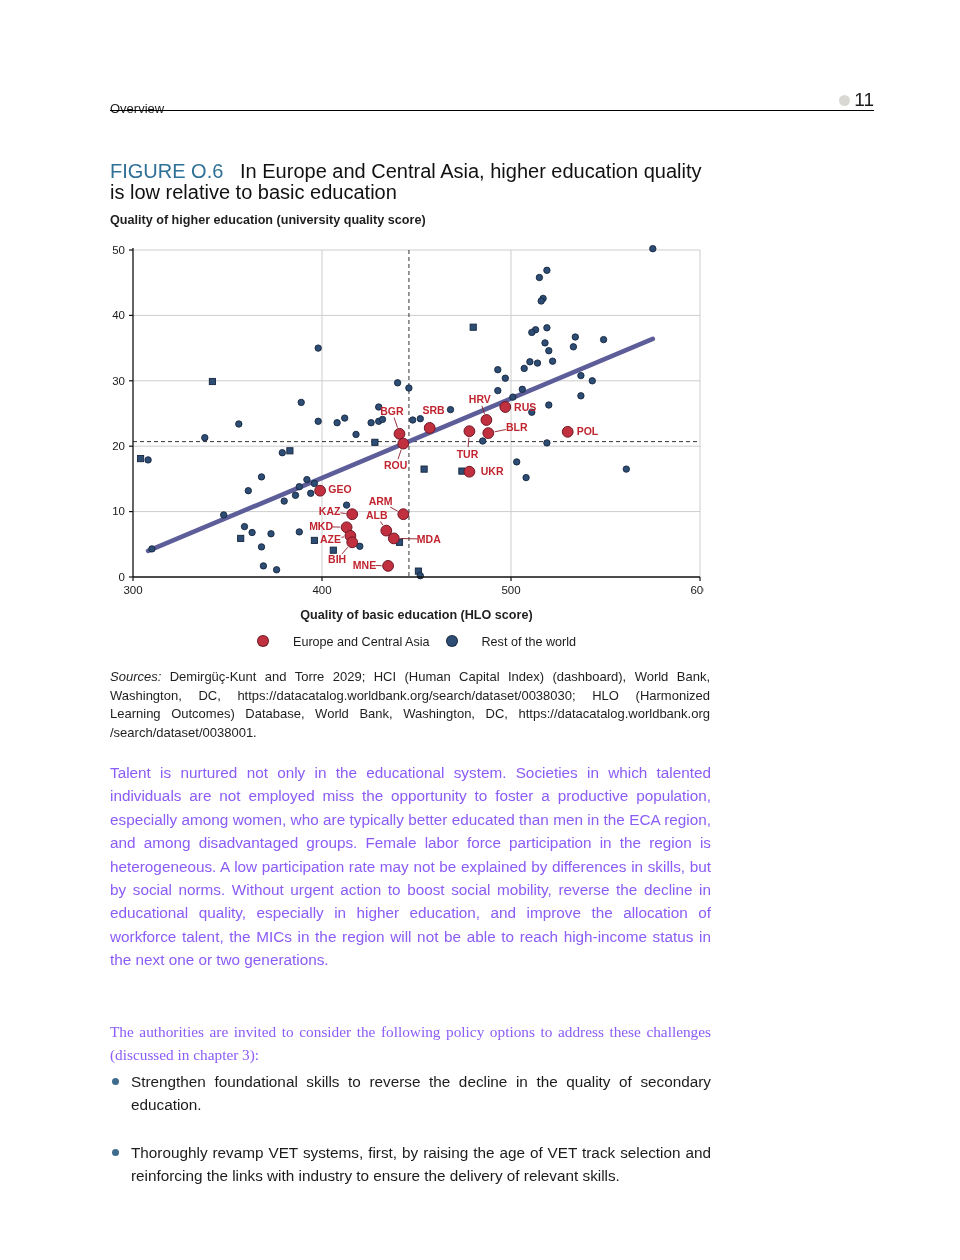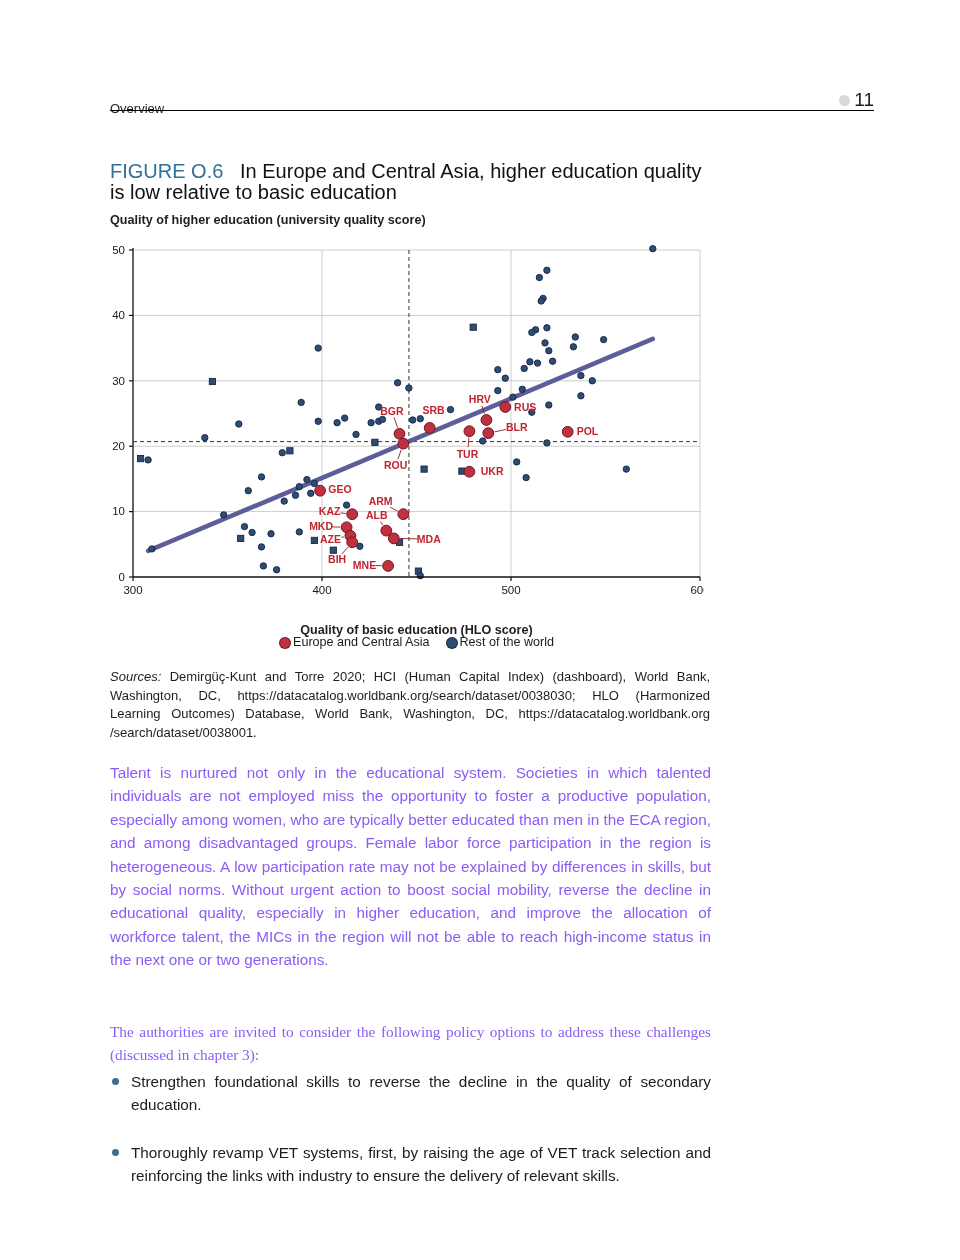--- a/index.html
+++ b/index.html
@@ -15,25 +15,25 @@
   
   .fig-title{position:absolute;left:110px;top:161px;width:606px;
              font-size:20px;font-weight:normal;line-height:20.6px;color:#111;}
   .fig-label{color:#2e7096;}
   
   .chart-caption{position:absolute;left:110px;top:213px;font-size:12.6px;
                  font-weight:bold;color:#1f1f1f;}
   .chart-wrap{position:absolute;left:110px;top:237px;width:594px;height:362px;}
   .chart-wrap svg{display:block;}
   .xaxis-title{position:absolute;left:110px;top:608px;width:594px;padding-left:19px;
-               box-sizing:border-box;text-align:center;font-size:12.6px;font-weight:bold;color:#1f1f1f;margin-top:15px;}
+               box-sizing:border-box;text-align:center;font-size:12.6px;font-weight:bold;color:#1f1f1f;}
   .legend{position:absolute;left:110px;top:635px;width:594px;padding-left:19px;
           box-sizing:border-box;display:flex;justify-content:center;gap:16px;
           font-size:12.6px;color:#1c1c1c;align-items:center;}
-  .legend-item{display:flex;align-items:flex-end;gap:2px;}
+  .legend-item{display:flex;align-items:flex-start;gap:24px;}
   .sw{width:10px;height:10px;border-radius:50%;display:inline-block;border:1px solid rgba(0,0,0,.45);}
   
   .sources{position:absolute;left:110px;top:668px;width:600px;font-size:13px;
            line-height:18.7px;text-align:justify;color:#1e1e1e;}
   .sources .lab{font-style:italic;}
   
   .para{position:absolute;left:110px;width:601px;font-size:15.3px;line-height:23.4px;
         text-align:justify;color:#8b5cf6;}
   .p1{top:761px;}
   .p2{top:1020px;font-family:Liberation Serif, serif;}
@@ -240,21 +240,21 @@
       <span class="sw" style="background:#c1303f;"></span>
       <span>Europe and Central Asia</span>
     </span>
     <span class="legend-item">
       <span class="sw" style="background:#2d4d74;"></span>
       <span>Rest of the world</span>
     </span>
   </div>
 
   <div class="sources">
-    <span class="lab">Sources:</span><span> Demirgüç-Kunt and Torre 2020; HCI (Human Capital Index) (dashboard), World Bank, Washington, DC, https://datacatalog.worldbank.org/search/dataset/0038030; HLO (Harmonized Learning Outcomes) Database, World Bank, Washington, DC, https://datacatalog.worldbank.org /search/dataset/0038001.</span>
+    <span class="lab">Sources:</span><span> Demirgüç-Kunt and Torre 2029; HCI (Human Capital Index) (dashboard), World Bank, Washington, DC, https://datacatalog.worldbank.org/search/dataset/0038030; HLO (Harmonized Learning Outcomes) Database, World Bank, Washington, DC, https://datacatalog.worldbank.org /search/dataset/0038001.</span>
   </div>
 
   <div class="para p1">Talent is nurtured not only in the educational system. Societies in which talented individuals are not employed miss the opportunity to foster a productive population, especially among women, who are typically better educated than men in the ECA region, and among disadvantaged groups. Female labor force participation in the region is heterogeneous. A low participation rate may not be explained by differences in skills, but by social norms. Without urgent action to boost social mobility, reverse the decline in educational quality, especially in higher education, and improve the allocation of workforce talent, the MICs in the region will not be able to reach high-income status in the next one or two generations.</div>
   <div class="para p2">The authorities are invited to consider the following policy options to address these challenges (discussed in chapter 3):</div>
 
   <div class="bullets">
     <div class="bullet">
       <span class="bdot"></span>
       <span>Strengthen foundational skills to reverse the decline in the quality of secondary education.</span>
     </div>

